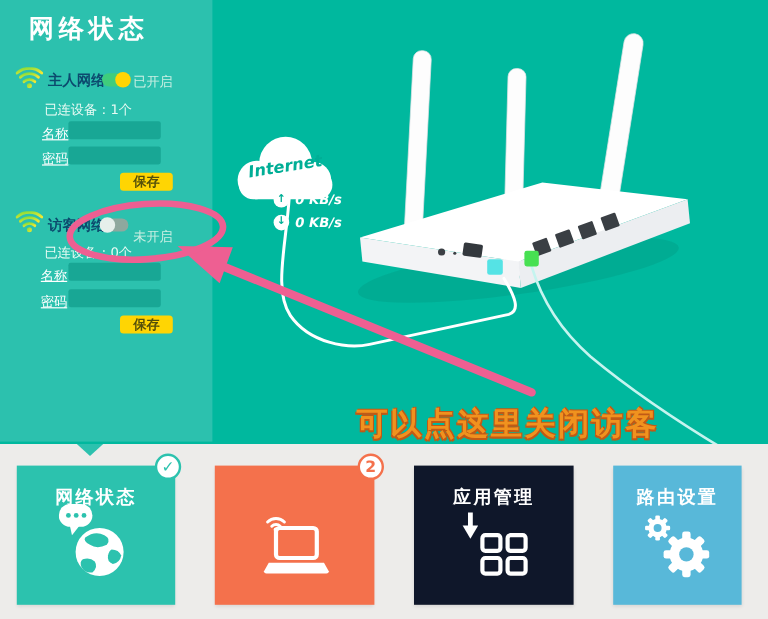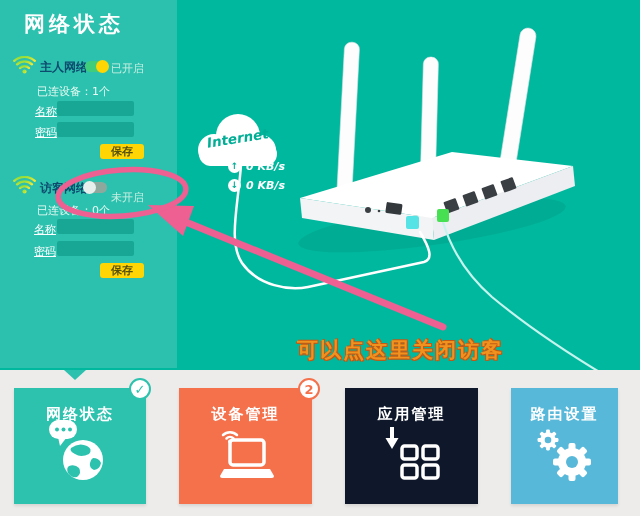--- a/index.html
+++ b/index.html
@@ -32,21 +32,21 @@
     text-align:center; cursor:pointer; }
 
   
   .scene { position:absolute; left:0; top:0; width:640px; height:375px; pointer-events:none; }
 
   .speed-row { position:absolute; display:flex; align-items:center; gap:5px; color:#fff;
     font-size:11px; font-weight:bold; font-style:italic; }
   .speed-dot { width:13px; height:13px; border-radius:50%; background:#fff; color:#00af96;
     font-size:9px; line-height:13px; text-align:center; font-style:normal; font-weight:bold; }
 
-  .annotation-text { position:absolute; left:297px; top:336px; font-size:21px; font-weight:bold;
+  .annotation-text { position:absolute; left:297px; top:336px; font-size:26px; font-weight:bold;
     color:#f0921e; letter-spacing:2px; white-space:nowrap;
     text-shadow:1px 1px 0 #c05a16, -1px 1px 0 #c05a16, 1px -1px 0 #c05a16; }
 
   
   .bottom { position:absolute; left:0; top:370px; width:640px; height:146px; background:#edecea; }
   .pointer-tri { position:absolute; left:64px; top:0; width:0; height:0;
     border-left:11px solid transparent; border-right:11px solid transparent;
     border-top:10px solid #2cc1ae; }
   .tile { position:absolute; top:18px; height:116px; cursor:pointer;
     box-shadow:0 2px 3px rgba(0,0,0,0.10); }
@@ -193,21 +193,20 @@
         <circle cx="21" cy="11.5" r="2" fill="#2cc2ae"></circle>
         <circle cx="34" cy="42" r="20" fill="#fff"></circle>
         <path d="M22,30 q8,-6 16,-2 q6,3 2,8 q-8,4 -14,0 q-6,-3 -4,-6 Z" fill="#2cc2ae"></path>
         <path d="M20,48 q6,-2 10,2 q3,5 -2,9 q-6,1 -9,-4 q-2,-5 1,-7 Z" fill="#2cc2ae"></path>
         <path d="M44,40 q6,0 8,5 q-1,6 -7,7 q-5,-2 -4,-7 q1,-4 3,-5 Z" fill="#2cc2ae"></path>
       </svg>
     </div>
 
     <div class="tile tile-2">
       <div class="badge badge-count">2</div>
-      <div class="tile-label">设备管理</div>
       <svg class="tile-icon" style="top:40px" width="66" height="54" viewBox="0 0 66 54">
         <g stroke="#fff" stroke-width="2.5" fill="none" stroke-linecap="round">
           <path d="M13.5,10.5 A5,5 0 0 1 20.5,10.5"></path>
           <path d="M10,7 A10,10 0 0 1 24,7"></path>
         </g>
         <circle cx="17" cy="13.5" r="2" fill="#fff"></circle>
         <rect x="17" y="12" width="34" height="25" rx="3" fill="none" stroke="#fff" stroke-width="3.5"></rect>
         <path d="M11,41 h46 l4,7 a2,2 0 0 1 -2,2 h-50 a2,2 0 0 1 -2,-2 Z" fill="#fff"></path>
       </svg>
     </div>

